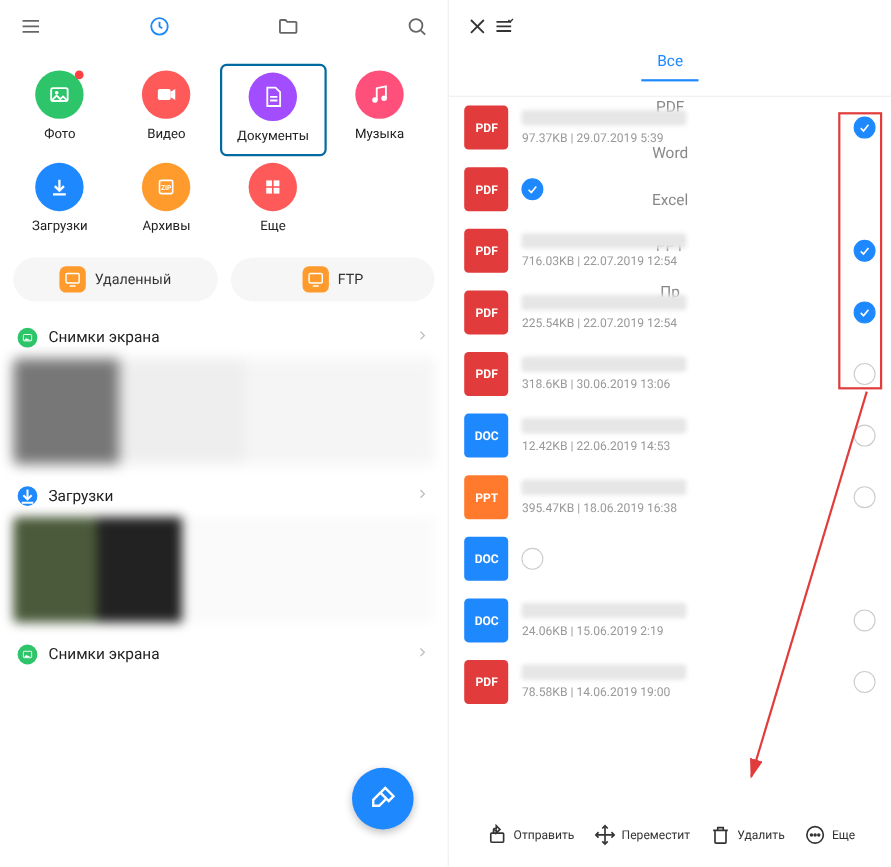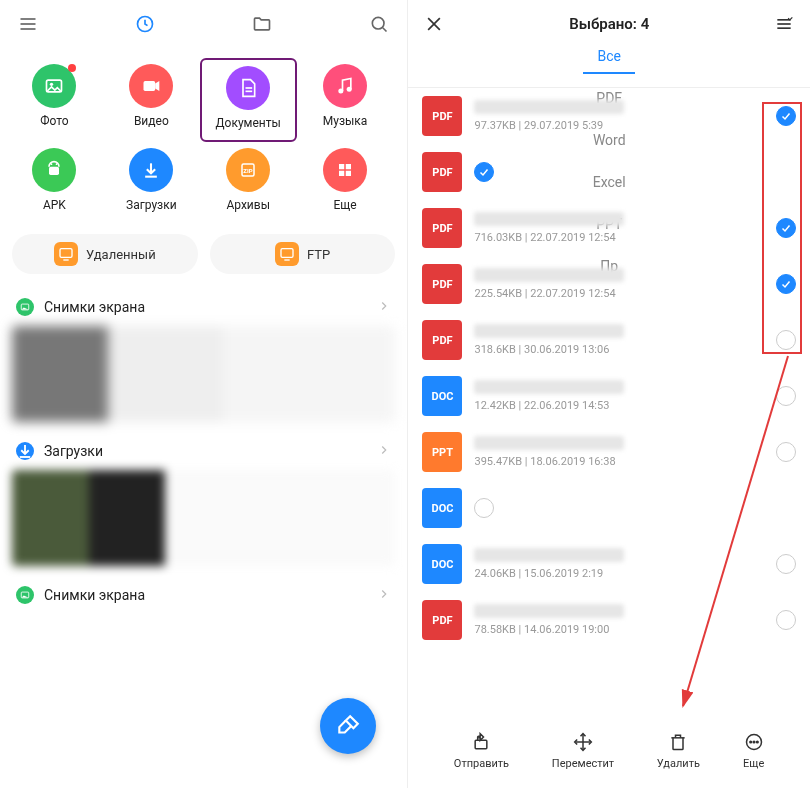--- a/index.html
+++ b/index.html
@@ -11,21 +11,21 @@
 
 .l-header { height: 48px; display: flex; align-items: center; justify-content: space-between; padding: 0 16px; }
 .l-header-icon { width: 24px; height: 24px; display: flex; align-items: center; justify-content: center; color: #666; }
 .l-header-icon.active { color: #1e88ff; }
 
 
 .cat-grid { display: flex; flex-wrap: wrap; padding: 10px 6px 6px 6px; }
 .cat-item { width: 24.5%; display: flex; flex-direction: column; align-items: center; padding: 6px 0 10px 0; font-size: 12px; color: #222; }
 .cat-circle { width: 44px; height: 44px; border-radius: 50%; display: flex; align-items: center; justify-content: center; color: #fff; margin-bottom: 6px; position: relative; }
 .cat-circle .dot { position: absolute; top: 0; right: 0; width: 8px; height: 8px; background: #ff4040; border-radius: 50%; }
-.red-hl { border: 2px solid #701a75; border-radius: 6px; }
+.red-hl { border: 2px solid #0369a1; border-radius: 6px; }
 
 
 .pill-row { display: flex; padding: 6px 12px 14px 12px; gap: 12px; }
 .pill { flex: 1; height: 40px; background: #f6f6f6; border-radius: 20px; display: flex; align-items: center; justify-content: center; gap: 8px; font-size: 13px; color: #333; }
 .pill-icon { width: 24px; height: 24px; border-radius: 6px; display: flex; align-items: center; justify-content: center; color: #fff; font-size: 13px; }
 
 
 .sec-row { display: flex; align-items: center; padding: 10px 16px; font-size: 14px; color: #222; }
 .sec-badge { width: 18px; height: 18px; border-radius: 50%; display: flex; align-items: center; justify-content: center; color: #fff; margin-right: 10px; font-size: 10px; }
 .sec-row .chev { margin-left: auto; color: #bbb; }
@@ -52,21 +52,21 @@
 .file-row { display: flex; align-items: center; padding: 8px 14px; }
 .file-badge { width: 40px; height: 40px; border-radius: 4px; color: #fff; font-size: 11px; font-weight: 700; display: flex; align-items: center; justify-content: center; margin-right: 12px; flex-shrink: 0; }
 .file-info { flex: 1; min-width: 0; }
 .file-name { height: 14px; width: 150px; background: #e6e6e6; border-radius: 3px; filter: blur(2px); margin-bottom: 5px; }
 .file-meta { font-size: 11px; color: #999; }
 .check { width: 20px; height: 20px; border-radius: 50%; border: 1.5px solid #ccc; flex-shrink: 0; }
 .check.on { background: #1e88ff; border-color: #1e88ff; display: flex; align-items: center; justify-content: center; }
 
 
 .action-bar { position: absolute; bottom: 10px; left: 0; right: 0; display: flex; justify-content: space-around; padding: 8px 24px; background: #fff; }
-.action { display: flex; flex-direction: column; align-items: center; gap: 4px; font-size: 11px; color: #333; }
+.action { display: flex; align-items: center; gap: 4px; font-size: 11px; color: #333; }
 .action-icon { width: 22px; height: 22px; display: flex; align-items: center; justify-content: center; }
 
 
 .anno { position: absolute; border: 2px solid #e23b3b; pointer-events: none; }
 .arrow-svg { position: absolute; pointer-events: none; }
 
 </style>
 </head>
 <body>
 
@@ -133,31 +133,20 @@
         <div class="cat-circle" style="background:#ff4f7b">
           <svg width="20" height="20" viewBox="0 0 24 24" fill="#fff">
             <path d="M9 18V5l10-2v13" fill="none" stroke="#fff" stroke-width="2"></path>
             <circle cx="7" cy="18" r="3"></circle>
             <circle cx="17" cy="16" r="3"></circle>
           </svg>
         </div>
         <span>Музыка</span>
       </div>
       <div class="cat-item">
-        <div class="cat-circle" style="background:#3bc956">
-          <svg width="20" height="20" viewBox="0 0 24 24" fill="#fff">
-            <rect x="6" y="8" width="12" height="10" rx="2"></rect>
-            <circle cx="9" cy="5" r="1"></circle>
-            <circle cx="15" cy="5" r="1"></circle>
-            <path d="M6 8a6 6 0 0 1 12 0" fill="none" stroke="#fff" stroke-width="2"></path>
-          </svg>
-        </div>
-        <span>APK</span>
-      </div>
-      <div class="cat-item">
         <div class="cat-circle" style="background:#1e88ff">
           <svg width="20" height="20" viewBox="0 0 24 24" fill="none" stroke="#fff" stroke-width="2.5">
             <line x1="12" y1="4" x2="12" y2="15"></line>
             <polyline points="7 11 12 16 17 11"></polyline>
             <line x1="5" y1="20" x2="19" y2="20"></line>
           </svg>
         </div>
         <span>Загрузки</span>
       </div>
       <div class="cat-item">
@@ -254,21 +243,20 @@
 </div>
 
 <div class="pane right-pane">
   <div class="r-header">
     <span class="r-icon">
       <svg width="20" height="20" viewBox="0 0 24 24" stroke="currentColor" stroke-width="2">
           <line x1="5" y1="5" x2="19" y2="19"></line>
           <line x1="19" y1="5" x2="5" y2="19"></line>
         </svg>
     </span>
-    <div class="title">Выбрано: 4</div>
     <span class="r-icon">
       <svg width="20" height="20" viewBox="0 0 24 24" fill="none" stroke="currentColor" stroke-width="2">
           <line x1="4" y1="7" x2="20" y2="7"></line>
           <line x1="4" y1="12" x2="20" y2="12"></line>
           <line x1="4" y1="17" x2="20" y2="17"></line>
           <polyline points="17 5 19 7 22 4" stroke-width="1.5"></polyline>
         </svg>
     </span>
   </div>
 

